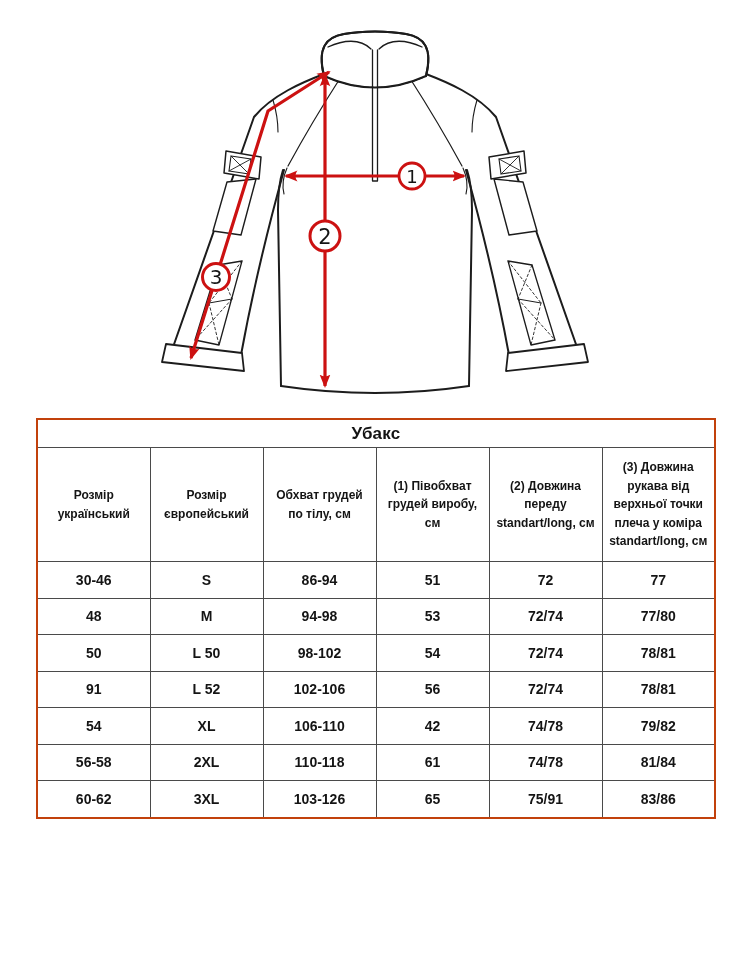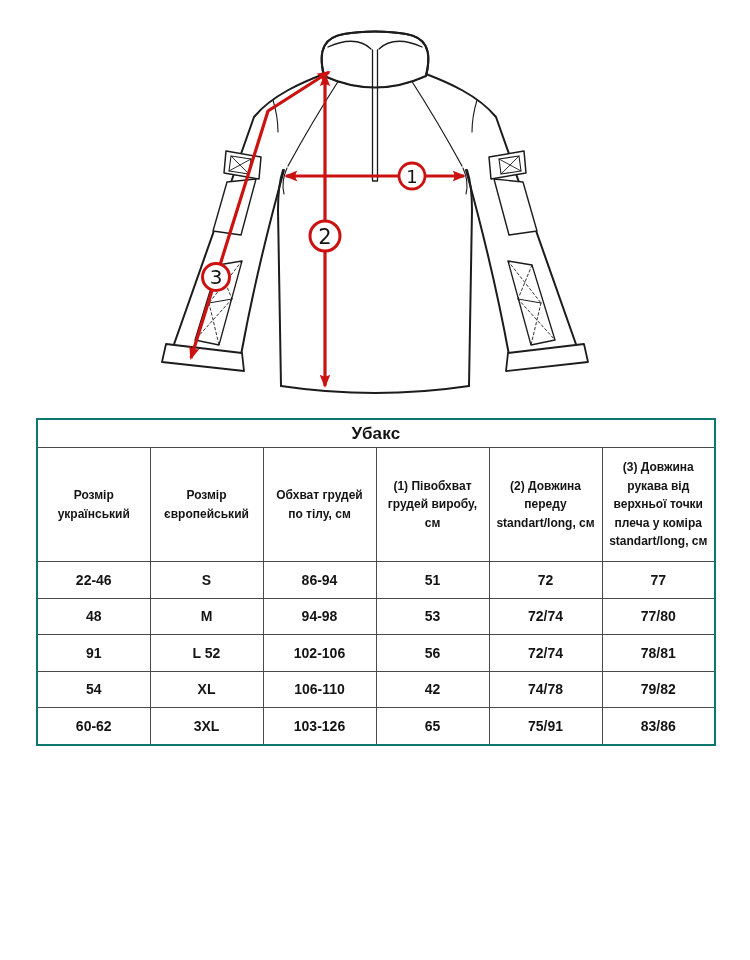--- a/index.html
+++ b/index.html
@@ -4,21 +4,21 @@
 <style>
   html,body{margin:0;padding:0;}
   body{
     width:750px;height:960px;background:#ffffff;position:relative;
     font-family:"Liberation Sans",sans-serif;color:#141414;overflow:hidden;
   }
   .diagram{position:absolute;top:0;left:0;width:750px;height:418px;}
   table.size-table{
     position:absolute;left:36px;top:418px;width:680px;
     border-collapse:collapse;table-layout:fixed;
-    border:2px solid #0f766e;background:#ec4899;padding-left:35px;
+    border:2px solid #c2410c;background:#ec4899;padding-left:35px;
   }
   table.size-table td,table.size-table th{
     border:1px solid #4a4a4a;text-align:center;vertical-align:middle;
     font-weight:bold;padding:0 4px;color:#141414;background:#ffffff;
   }
   tr.title-row td{height:27px;font-size:17px;letter-spacing:.2px;}
   tr.header-row th{height:113px;font-size:12px;line-height:1.55;}
   tr.data-row td{height:35.5px;font-size:14px;}
 </style>
 </head>
@@ -124,52 +124,68 @@
     </tr>
     <tr class="header-row">
       <th>Розмір український</th>
       <th>Розмір європейський</th>
       <th>Обхват грудей по тілу, см</th>
       <th>(1) Півобхват грудей виробу, см</th>
       <th>(2) Довжина переду standart/long, см</th>
       <th>(3) Довжина рукава від верхньої точки плеча у коміра standart/long, см</th>
     </tr>
       <tr class="data-row">
-        <td>22-46</td>
+        <td>30-46</td>
         <td>S</td>
         <td>86-94</td>
         <td>51</td>
         <td>72</td>
         <td>77</td>
       </tr>
       <tr class="data-row">
         <td>48</td>
         <td>M</td>
         <td>94-98</td>
         <td>53</td>
         <td>72/74</td>
         <td>77/80</td>
+      </tr>
+      <tr class="data-row">
+        <td>50</td>
+        <td>L 50</td>
+        <td>98-102</td>
+        <td>54</td>
+        <td>72/74</td>
+        <td>78/81</td>
       </tr>
       <tr class="data-row">
         <td>91</td>
         <td>L 52</td>
         <td>102-106</td>
         <td>56</td>
         <td>72/74</td>
         <td>78/81</td>
       </tr>
       <tr class="data-row">
         <td>54</td>
         <td>XL</td>
         <td>106-110</td>
         <td>42</td>
         <td>74/78</td>
         <td>79/82</td>
       </tr>
       <tr class="data-row">
+        <td>56-58</td>
+        <td>2XL</td>
+        <td>110-118</td>
+        <td>61</td>
+        <td>74/78</td>
+        <td>81/84</td>
+      </tr>
+      <tr class="data-row">
         <td>60-62</td>
         <td>3XL</td>
         <td>103-126</td>
         <td>65</td>
         <td>75/91</td>
         <td>83/86</td>
       </tr>
     </tbody>
 </table>
 

